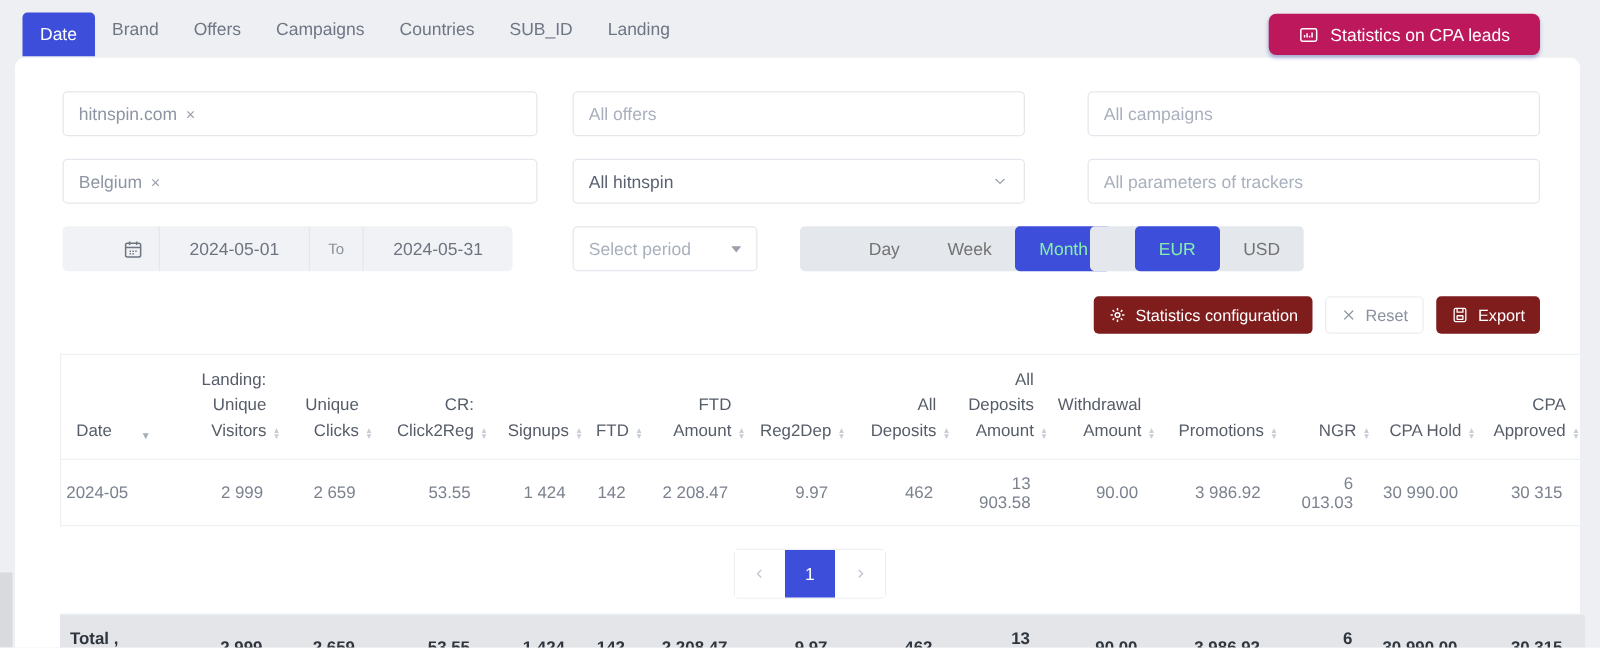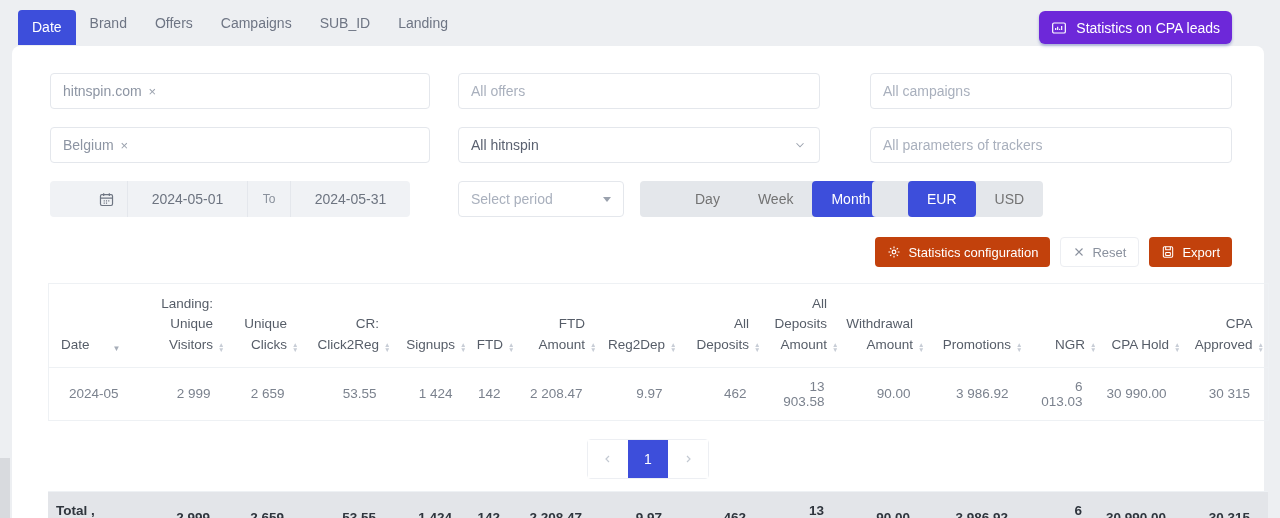--- a/index.html
+++ b/index.html
@@ -21,22 +21,22 @@
   }
   
   .tabs { position:absolute; top:0; left:18px; height:46px; display:flex; align-items:center; z-index:4; }
   .tab {
     font-size:14px; color:#6e7584; padding:8px 14px; cursor:pointer; background:transparent; border:none;
     font-family:"Liberation Sans",sans-serif;
   }
   .tab.active { background:#3d4edb; color:#fff; border-radius:4px 4px 0 0; padding:9px 14px 10px; margin-bottom:-9px; }
   .cpa-btn {
     position:absolute; top:11px; right:48px; height:33px; z-index:4;
-    background:#6d28d9; color:#fff; border:none; border-radius:6px;
-    font-size:14px; padding:0 12px; display:flex; align-items:center; gap:9px; cursor:pointer;
+    background:#be185d; color:#fff; border:none; border-radius:6px;
+    font-size:14px; padding:0 24px; display:flex; align-items:center; gap:9px; cursor:pointer;
     box-shadow:0 2px 3px rgba(43,56,160,.35);
     font-family:"Liberation Sans",sans-serif;
   }
   
   .f-abs { position:absolute;padding-left:36px; }
   .c1 { left:38px;  width:380px; }
   .c2 { left:446px; width:362px; }
   .c3 { left:858px; width:362px; }
   .r1 { top:27px; }  .r2 { top:81px; }  .r3 { top:135px; }
   .input-box {
@@ -49,51 +49,51 @@
   }
   .input-box input::placeholder { color:#a9b0bd; opacity:1; }
   .token { color:#8d95a3; display:flex; align-items:center; gap:7px; }
   .token .rm { color:#9aa1ad; font-size:13px; cursor:pointer; }
   .select-box { justify-content:space-between; cursor:pointer; }
   .select-box .val { color:#5a6170; }
   .date-range { left:38px; width:360px; height:36px; background:#f0f2f5; border-radius:4px; display:flex; align-items:stretch; overflow:hidden; }
   .date-range .cal { width:42px; display:flex; align-items:center; justify-content:center; border-right:1px solid #e4e7ec; }
   .date-range .dfield { flex:1; display:flex; align-items:center; justify-content:center; font-size:14px; color:#6d7480; cursor:pointer; }
   .date-range .to { width:44px; display:flex; align-items:center; justify-content:center; font-size:12px; color:#8a919c; border-left:1px solid #e4e7ec; border-right:1px solid #e4e7ec; }
-  .period { left:446px; width:166px; cursor:pointer; }
+  .period { left:446px; width:148px; cursor:pointer; }
   .period .ph { color:#a9b0bd; }
   .tri-down { width:0; height:0; border-left:4px solid transparent; border-right:4px solid transparent; border-top:5px solid #9aa1ad; }
   .seg { position:absolute; display:flex; background:#e4e7eb; border-radius:4px; height:36px; align-items:stretch; }
   .seg.gran { left:628px; width:182px; }
   .seg.cur { left:860px; }
   .seg button {
     border:none; background:transparent; color:#737373; font-size:14px; padding:0 19px; cursor:pointer; border-radius:4px;
     font-family:"Liberation Sans",sans-serif;
   }
-  .seg button.active { background:#3d4edb; color:#ffffff; }
+  .seg button.active { background:#3d4edb; color:#86efac; }
   .actions { position:absolute; top:191px; right:32px; display:flex; gap:10px; }
   .btn { height:30px; border-radius:4px; font-size:13px; display:flex; align-items:center; gap:7px; padding:0 12px; cursor:pointer; border:none; font-family:"Liberation Sans",sans-serif; }
-  .btn.blue { background:#c2410c; color:#fff; }
+  .btn.blue { background:#7f1d1d; color:#fff; }
   .btn.ghost { background:#fff; color:#8a919e; border:1px solid #eceef2; }
   
   .table-wrap { position:absolute; top:237px; left:36px; width:1200px; }
   table { border-collapse:collapse; table-layout:fixed; width:1200px; }
   .main-table { border:1px solid #eef1f4; border-bottom:none; }
   th { vertical-align:bottom; font-weight:400; font-size:13.5px; color:#565d68; padding:10px 4px 12px; }
   th.num, td.num { text-align:right; }
   th.num { padding-right:4px; }
   td.num { padding-right:18px; }
   .th-inner { display:flex; align-items:flex-end; justify-content:flex-end; }
   .th-inner.left { justify-content:space-between; padding-left:8px; padding-right:8px; }
   .th-label { white-space:pre-line; text-align:right; line-height:1.5; }
   .th-inner.left .th-label { text-align:left; }
   .sort { display:inline-flex; flex-direction:column; margin:0 0 3px 5px; color:#c8cdd6; font-size:6.5px; line-height:5px; cursor:pointer; }
   .caret { font-size:8px; color:#a6adb8; margin-bottom:2px; cursor:pointer; }
   tbody td { border-top:1px solid #eef1f4; border-bottom:1px solid #eef1f4; font-size:13.5px; color:#7b828e; padding:11px 4px; }
-  td.datecell { text-align:left; padding-left:20px; }
+  td.datecell { text-align:left; padding-left:4px; }
   
   .pagination { margin:18px auto 0; width:122px; height:40px; border:1px solid #edeff3; border-radius:4px; display:flex; background:#fff; }
   .pg { width:41px; height:38px; display:flex; align-items:center; justify-content:center; cursor:pointer; background:#fff; border:none; }
   .pg.page { background:#3d4edb; color:#fff; font-size:14px; width:40px; }
   
   .total-table { margin-top:12px; background:#e3e5e9; }
   .total-table td { font-size:13.5px; font-weight:bold; color:#2f353d; padding:11px 4px; }
   .total-table td.num { padding-right:18px; }
   .total-table td.lbl { text-align:left; padding-left:8px; }
   svg { display:block; }
@@ -106,20 +106,21 @@
     <div class="dark"></div>
   </div>
 <div class="right-strip"></div>
 <div class="panel"></div>
 
 <div class="tabs">
   <button class="tab active">Date</button>
   <button class="tab">Brand</button>
   <button class="tab">Offers</button>
   <button class="tab">Campaigns</button>
+  <button class="tab">Countries</button>
   <button class="tab">SUB_ID</button>
   <button class="tab">Landing</button>
 </div>
 
 <button class="cpa-btn">
   <span>
     <svg width="16" height="16" viewBox="0 0 24 24" fill="none" stroke="#ffffff" stroke-width="1.8">
       <rect x="2.5" y="4.5" width="19" height="15" rx="2"></rect>
       <path d="M7 15v-3M10 15v-5M13 15v-2M16 15v-6"></path>
     </svg>

